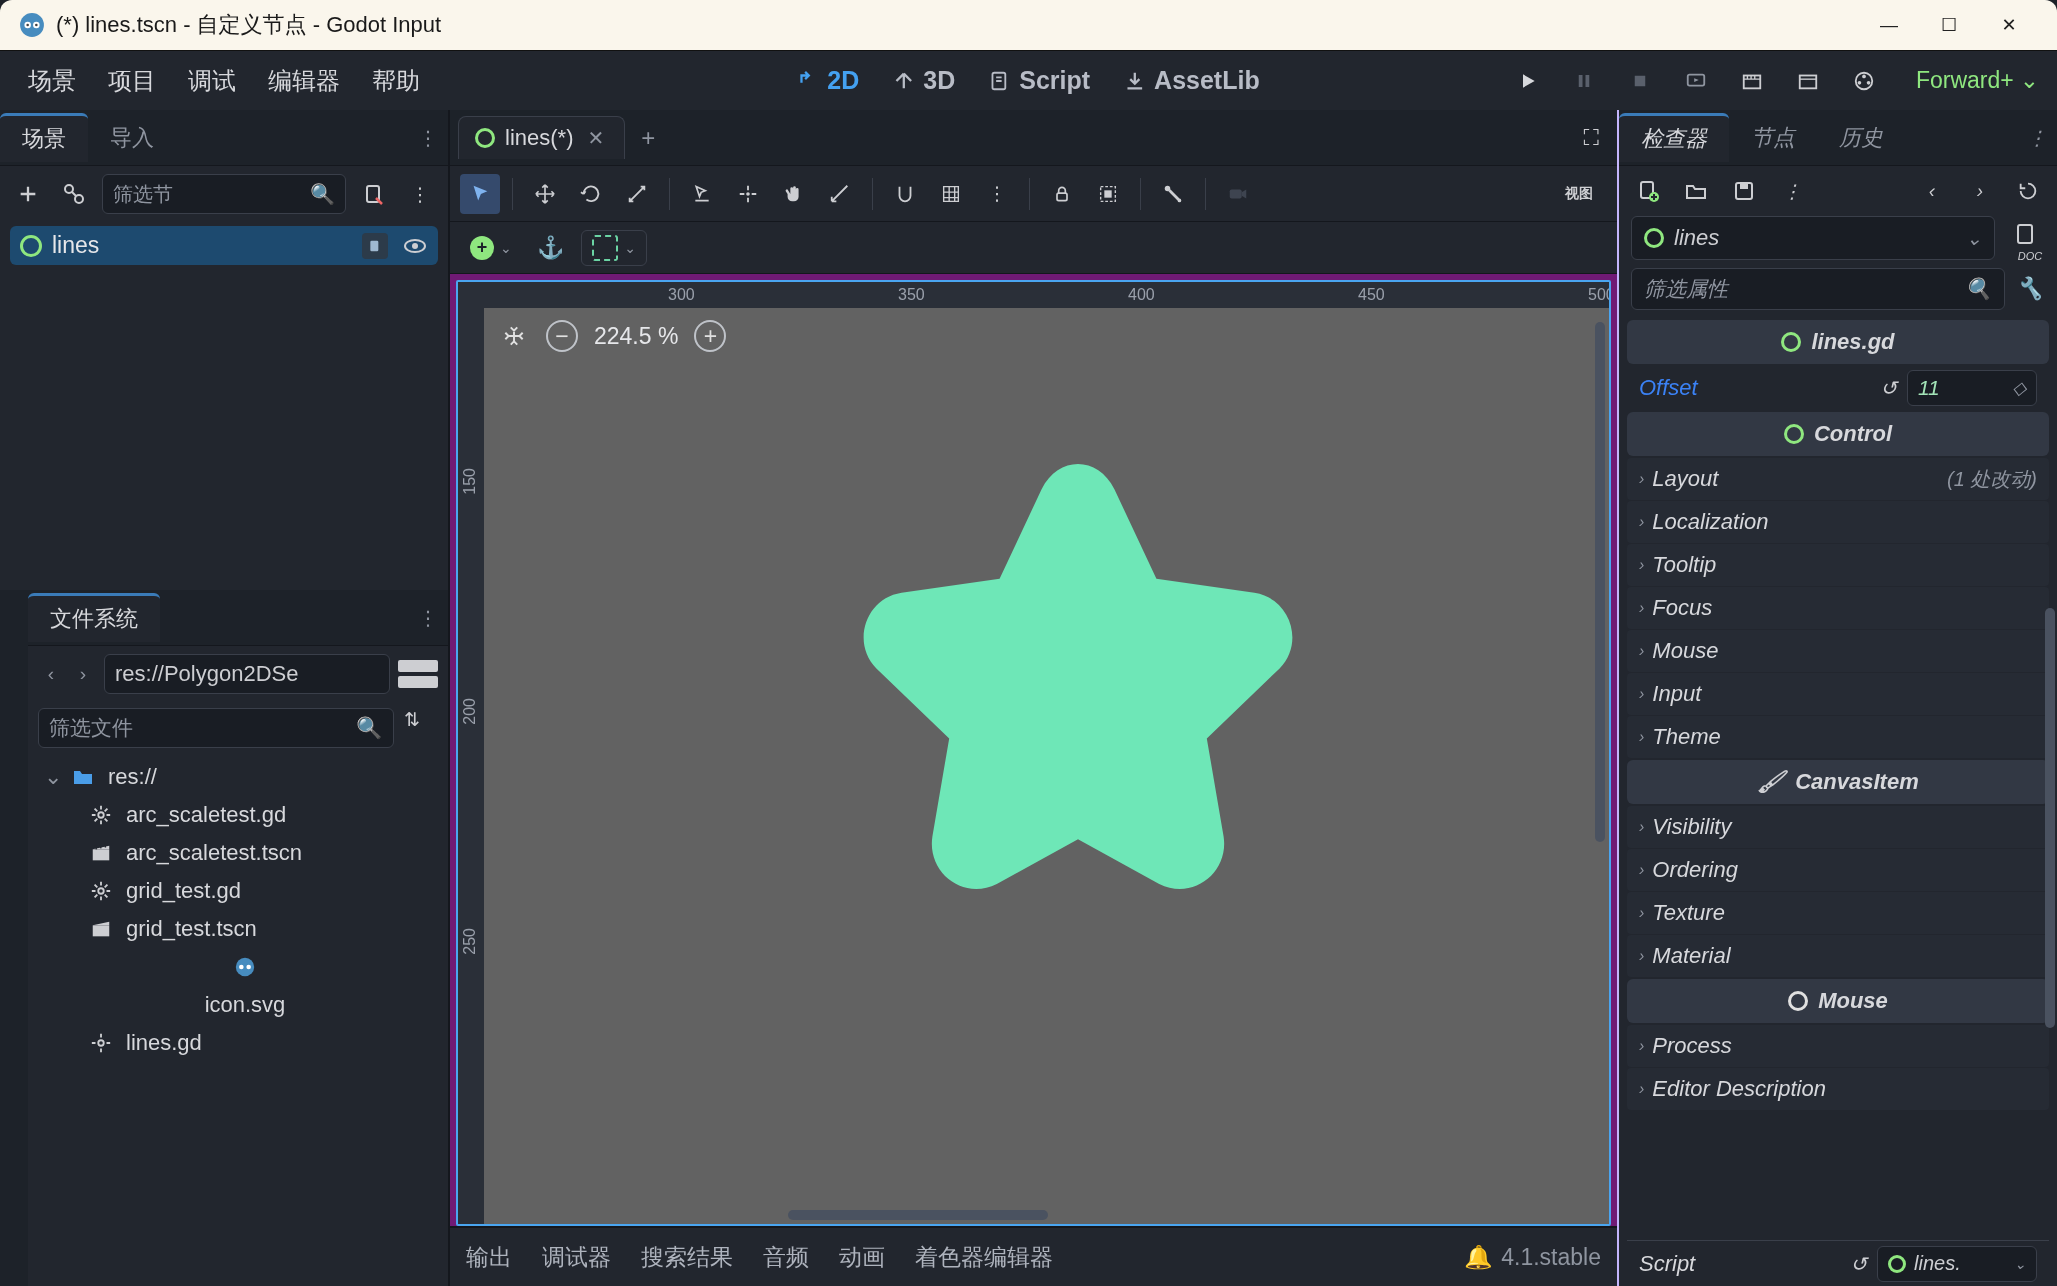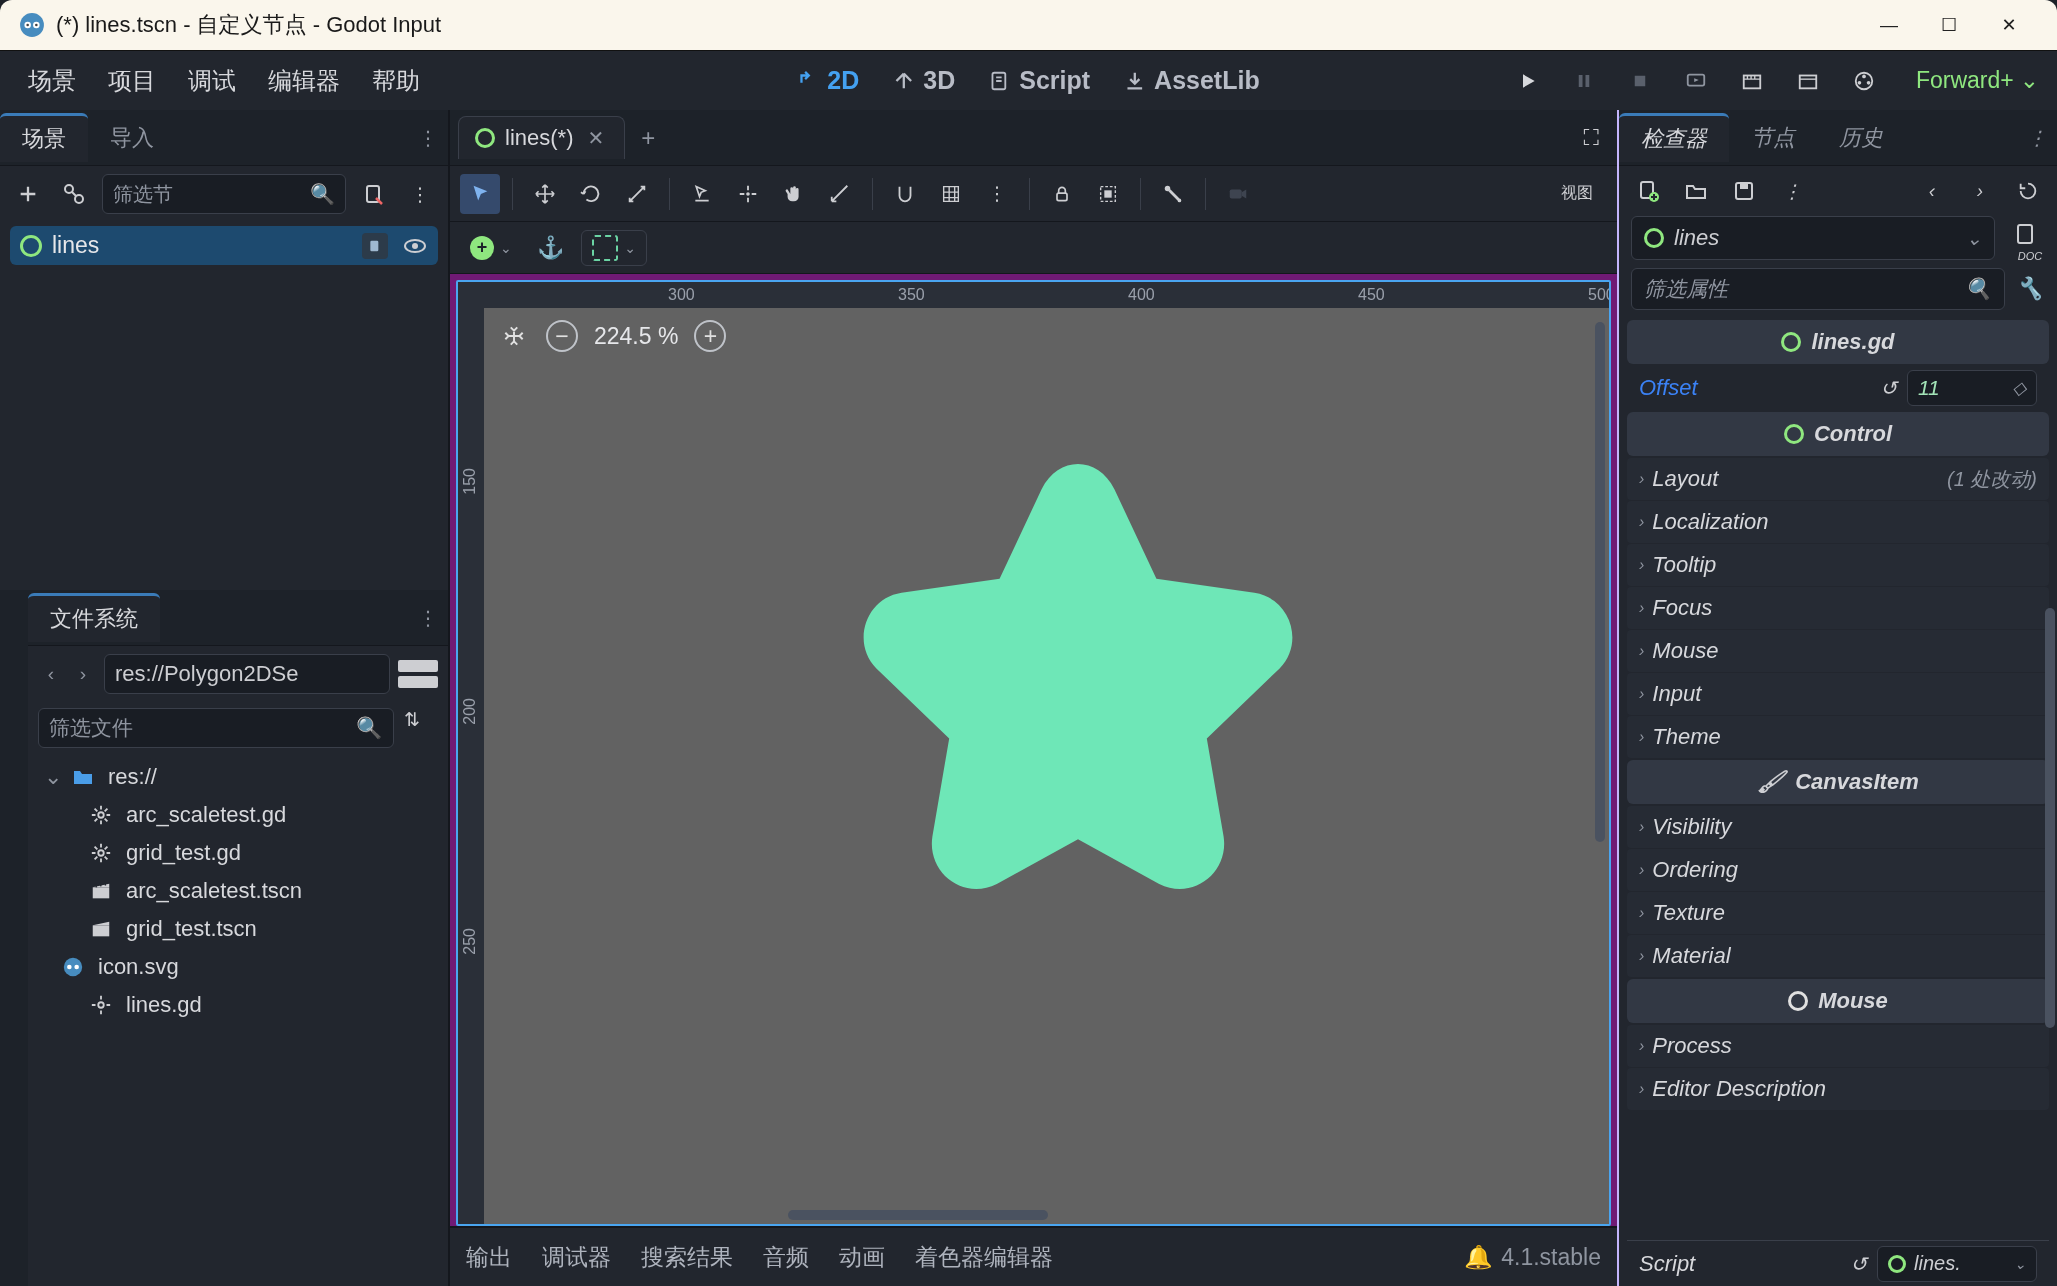--- a/index.html
+++ b/index.html
@@ -71,21 +71,21 @@
 .scene-tab .lbl { font-size:22px; color:#d7d8dc; }
 .scene-tab .x { color:#8f95a0; cursor:pointer; padding:0 4px; font-size:20px; }
 .scene-tabstrip .plus { padding:0 16px; color:#8f95a0; cursor:pointer; font-size:24px; }
 .scene-tabstrip .expand { margin-left:auto; color:#cdced2; cursor:pointer; padding:0 10px; font-size:22px; }
 
 .canvas-toolbar { display:flex; align-items:center; height:56px; padding:0 10px; gap:6px; border-bottom:1px solid #14171d; }
 .ctool { width:40px; height:40px; display:flex; align-items:center; justify-content:center; cursor:pointer; color:#cdced2; border-radius:4px; }
 .ctool.active { background:#354a6c; color:#7fb3ef; }
 .ctool.disabled { color:#4a4f5a; }
 .vsep { width:1px; height:32px; background:#3a3f4a; margin:0 6px; }
-.canvas-toolbar .viewlbl { margin-left:auto; padding:0 14px; font-size:16px; color:#cdced2; cursor:pointer; }
+.canvas-toolbar .viewlbl { margin-left:auto; padding:0 14px; font-size:14px; color:#cdced2; cursor:pointer;font-weight:bold; }
 
 .canvas-toolbar2 { display:flex; align-items:center; height:52px; padding:0 10px; gap:10px; border-bottom:1px solid #14171d; }
 .pill { display:flex; align-items:center; gap:6px; background:transparent; border:1px solid #3a3f4a; border-radius:6px; padding:4px 10px; cursor:pointer; }
 .pill.green { border:none; }
 .pill .pluscircle { width:24px; height:24px; border-radius:50%; background:#8fe77f; color:#1d2229; display:flex; align-items:center; justify-content:center; font-weight:bold; font-size:18px; }
 .pill .chev { color:#8f95a0; font-size:14px; }
 .anchor { color:#cdced2; padding:0 6px; cursor:pointer; font-size:22px;}
 .dashed-box { width:26px; height:26px; border:2px dashed #6bd4a4; border-radius:3px; }
 
 
@@ -354,46 +354,46 @@
               <svg width="22" height="22" viewBox="0 0 24 24">
                 <circle cx="12" cy="12" r="3" fill="none" stroke="#cdced2" stroke-width="2"></circle>
                 <path d="M12 2v4M12 18v4M2 12h4M18 12h4M5 5l3 3M16 16l3 3M5 19l3-3M16 8l3-3" stroke="#cdced2" stroke-width="2"></path>
               </svg>
             </span>
           <span>arc_scaletest.gd</span>
         </div>
         <div class="fs-item" style="padding-left:60px;">
           <span class="ficon">
               <svg width="22" height="22" viewBox="0 0 24 24">
-                <circle cx="12" cy="12" r="3" fill="none" stroke="#cdced2" stroke-width="2"></circle>
-                <path d="M12 2v4M12 18v4M2 12h4M18 12h4M5 5l3 3M16 16l3 3M5 19l3-3M16 8l3-3" stroke="#cdced2" stroke-width="2"></path>
-              </svg>
-            </span>
-          <span>grid_test.gd</span>
-        </div>
-        <div class="fs-item" style="padding-left:60px;">
-          <span class="ficon">
-              <svg width="22" height="22" viewBox="0 0 24 24">
                 <rect x="3" y="8" width="18" height="12" fill="#cdced2"></rect>
                 <path d="M3 8l18-4v4" fill="#cdced2"></path>
                 <path d="M6 4l1 4M11 3l1 4M16 2l1 4" stroke="#22262e" stroke-width="1.5"></path>
               </svg>
             </span>
           <span>arc_scaletest.tscn</span>
+        </div>
+        <div class="fs-item" style="padding-left:60px;">
+          <span class="ficon">
+              <svg width="22" height="22" viewBox="0 0 24 24">
+                <circle cx="12" cy="12" r="3" fill="none" stroke="#cdced2" stroke-width="2"></circle>
+                <path d="M12 2v4M12 18v4M2 12h4M18 12h4M5 5l3 3M16 16l3 3M5 19l3-3M16 8l3-3" stroke="#cdced2" stroke-width="2"></path>
+              </svg>
+            </span>
+          <span>grid_test.gd</span>
         </div>
         <div class="fs-item" style="padding-left:60px;">
           <span class="ficon">
               <svg width="22" height="22" viewBox="0 0 24 24">
                 <rect x="3" y="8" width="18" height="12" fill="#cdced2"></rect>
                 <path d="M3 8l18-4v4" fill="#cdced2"></path>
               </svg>
             </span>
           <span>grid_test.tscn</span>
         </div>
-        <div class="fs-item" style="padding-left:32px;">
+        <div class="fs-item" style="padding-left:32px;flex-direction:column;">
           <span class="ficon">
               <svg width="22" height="22" viewBox="0 0 24 24">
                 <circle cx="12" cy="12" r="10" fill="#478cbf"></circle>
                 <circle cx="8" cy="12" r="2.5" fill="#fff"></circle>
                 <circle cx="16" cy="12" r="2.5" fill="#fff"></circle>
               </svg>
             </span>
           <span>icon.svg</span>
         </div>
         <div class="fs-item" style="padding-left:60px;">

